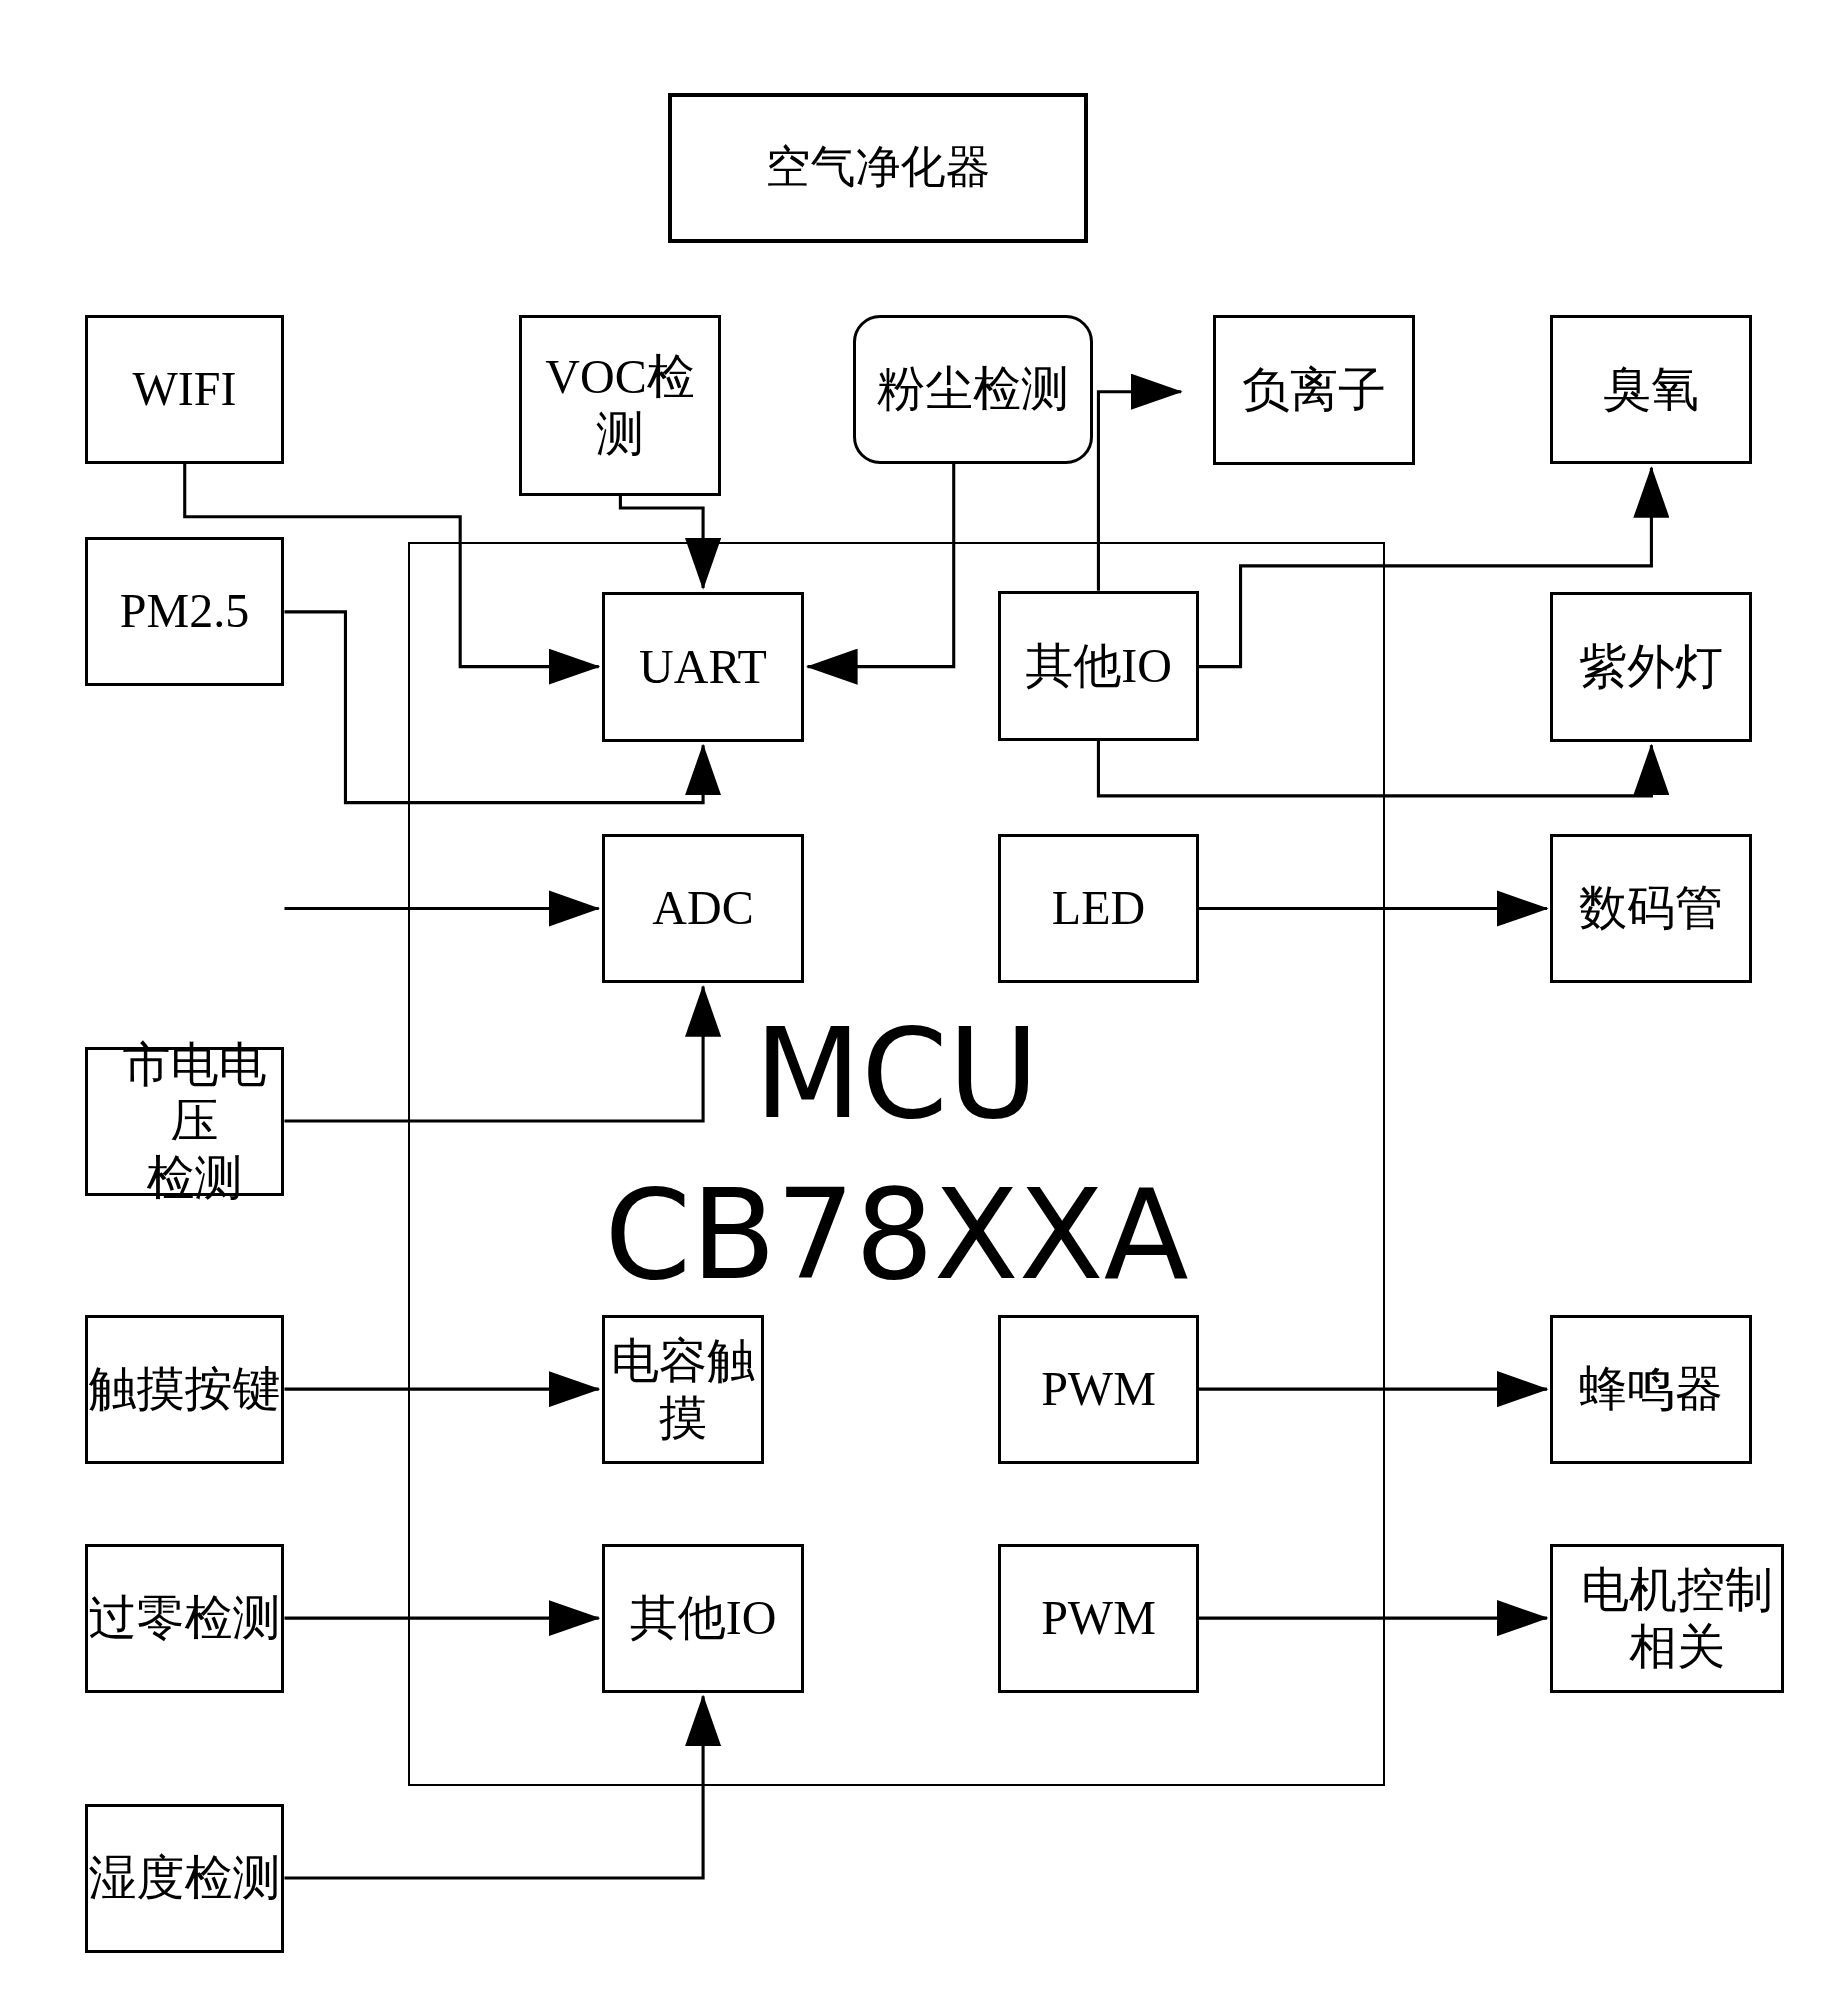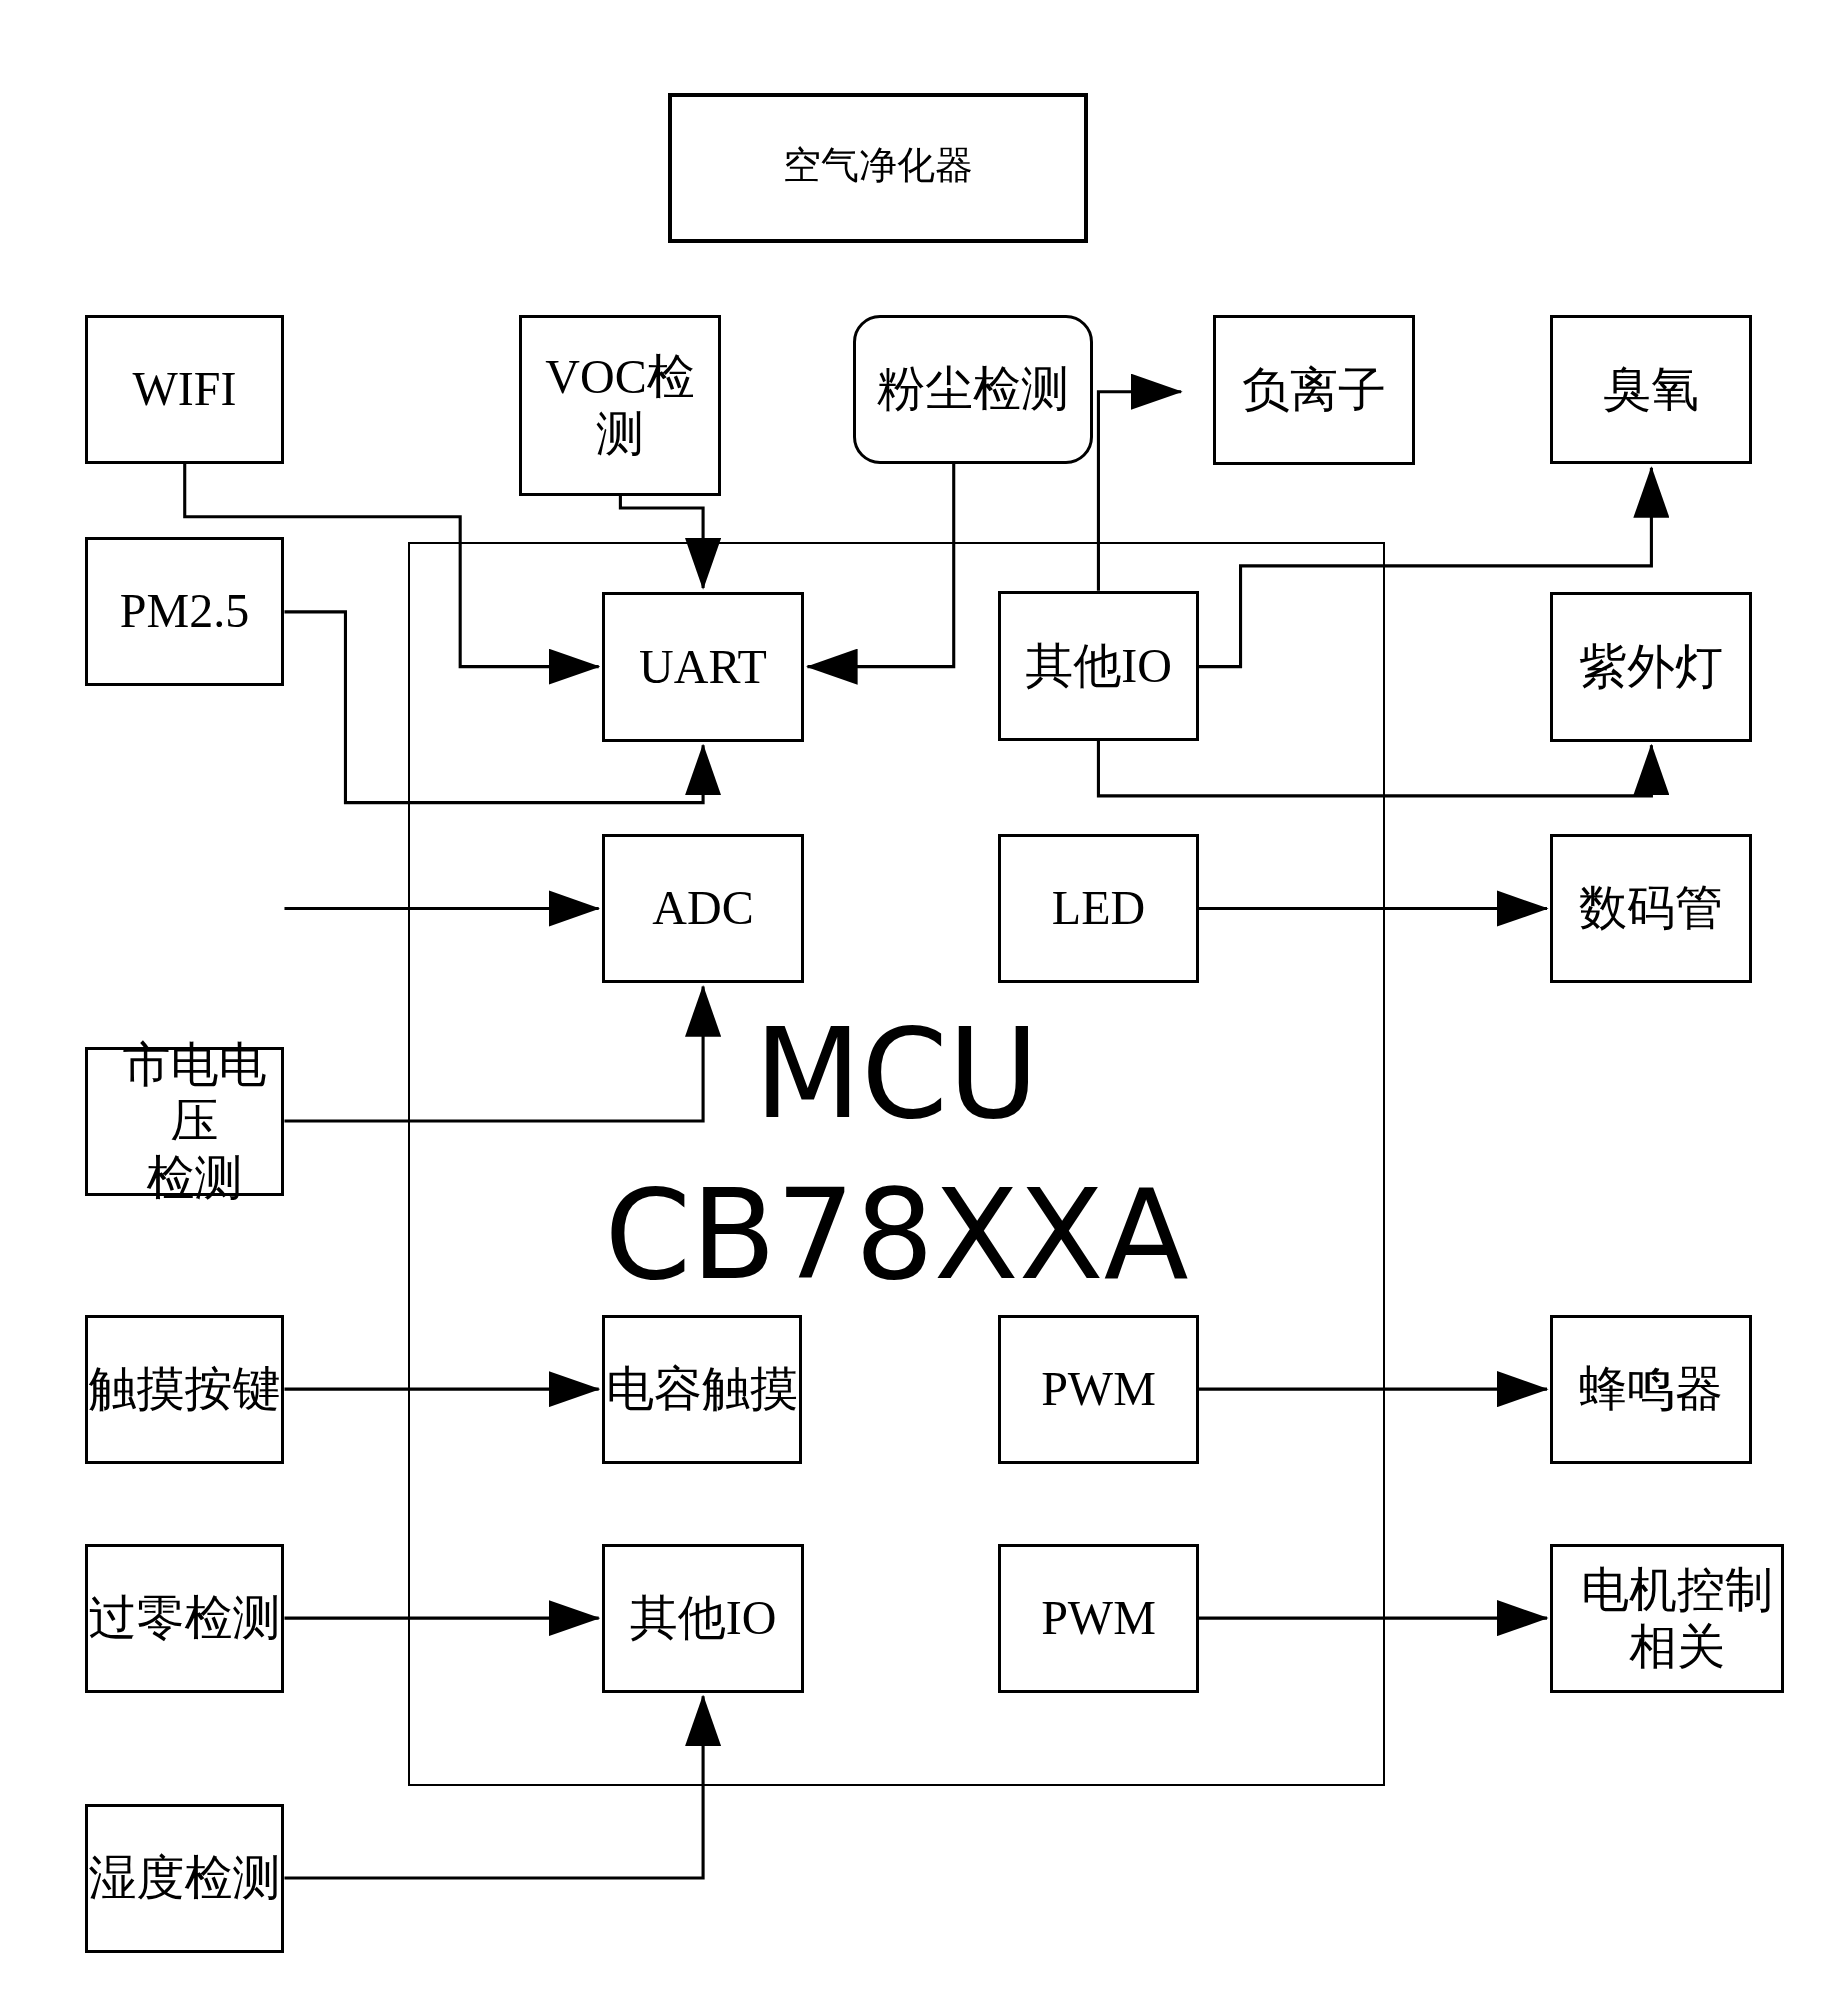--- a/index.html
+++ b/index.html
@@ -1,21 +1,21 @@
 <!DOCTYPE html>
 <html style="font-size:8.3px"><head>
 <meta charset="utf-8">
 <style>
   html,body{margin:0;padding:0;background:#ffffff;}
   #canvas{position:relative;width:1832px;height:2015px;background:#ffffff;overflow:hidden;
           font-family:"Liberation Serif","DejaVu Serif",serif;color:#000;}
   .box{position:absolute;border:3.1px solid #000;background:#ffffff;display:flex;
        align-items:center;justify-content:center;text-align:center;z-index:3;
        font-size:48px;line-height:1.18;box-sizing:border-box;}
-  .box.title{border-width:4.1px;font-size:38px;font-family:Liberation Mono, monospace;}
+  .box.title{border-width:4.1px;font-size:45px;}
   .mcu-box{position:absolute;border:2.6px solid #000;background:#ffffff;z-index:1;box-sizing:border-box;}
   .mcu-label{position:absolute;z-index:2;text-align:center;
              font-family:"DejaVu Sans","Liberation Sans",sans-serif;
              font-size:124px;line-height:1.3;white-space:nowrap;}
   .mcu-label span{display:block;}
   svg#wires{position:absolute;left:0;top:0;z-index:2;}
   .wire{stroke:#000000;stroke-width:6;fill:none;}
   .twoline span{display:block;padding-left:20px;}
 </style>
 </head>
@@ -98,21 +98,21 @@
   <div class="box twoline" style="left:85px;top:1047px;width:199px;height:149px;">
     <div>
       <span>市电电压</span>
       <span>检测</span>
     </div>
   </div>
 
   <div class="box" style="left:85px;top:1315px;width:199px;height:149px;">
     <span>触摸按键</span>
   </div>
-  <div class="box" style="left:602px;top:1315px;width:200px;height:149px;">
+  <div class="box" style="left:602px;top:1315px;width:162px;height:149px;">
     <span>电容触摸</span>
   </div>
   <div class="box" style="left:998px;top:1315px;width:201px;height:149px;">
     <span>PWM</span>
   </div>
   <div class="box" style="left:1550px;top:1315px;width:202px;height:149px;">
     <span>蜂鸣器</span>
   </div>
 
   <div class="box" style="left:85px;top:1544px;width:199px;height:149px;">

